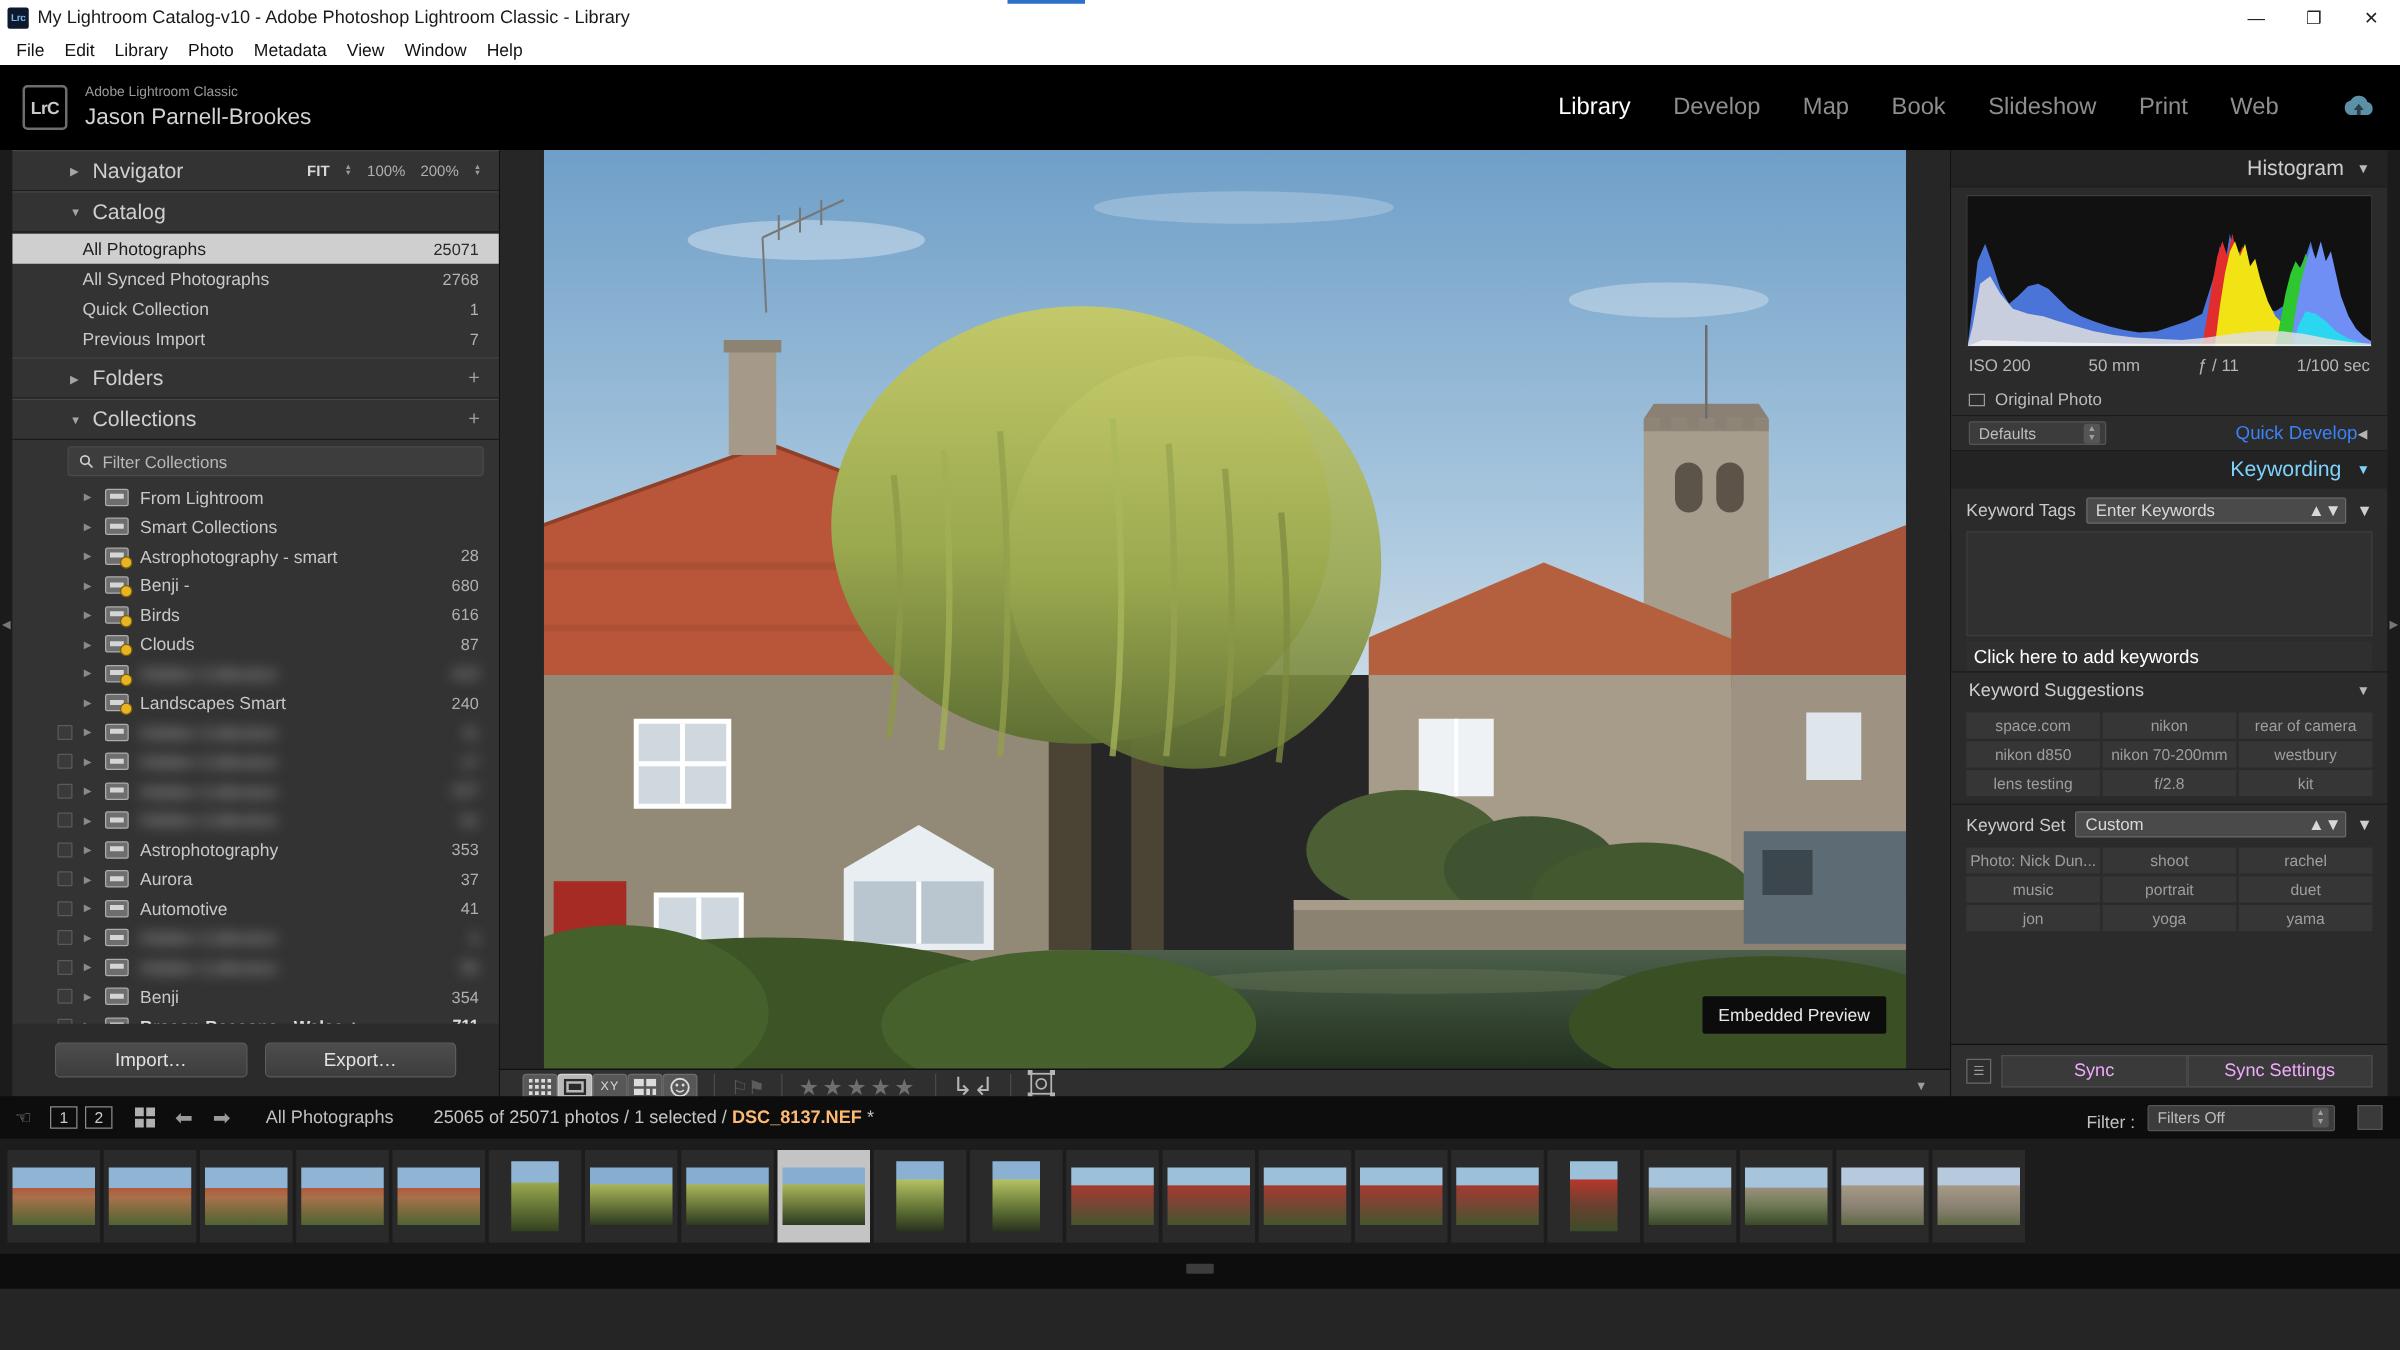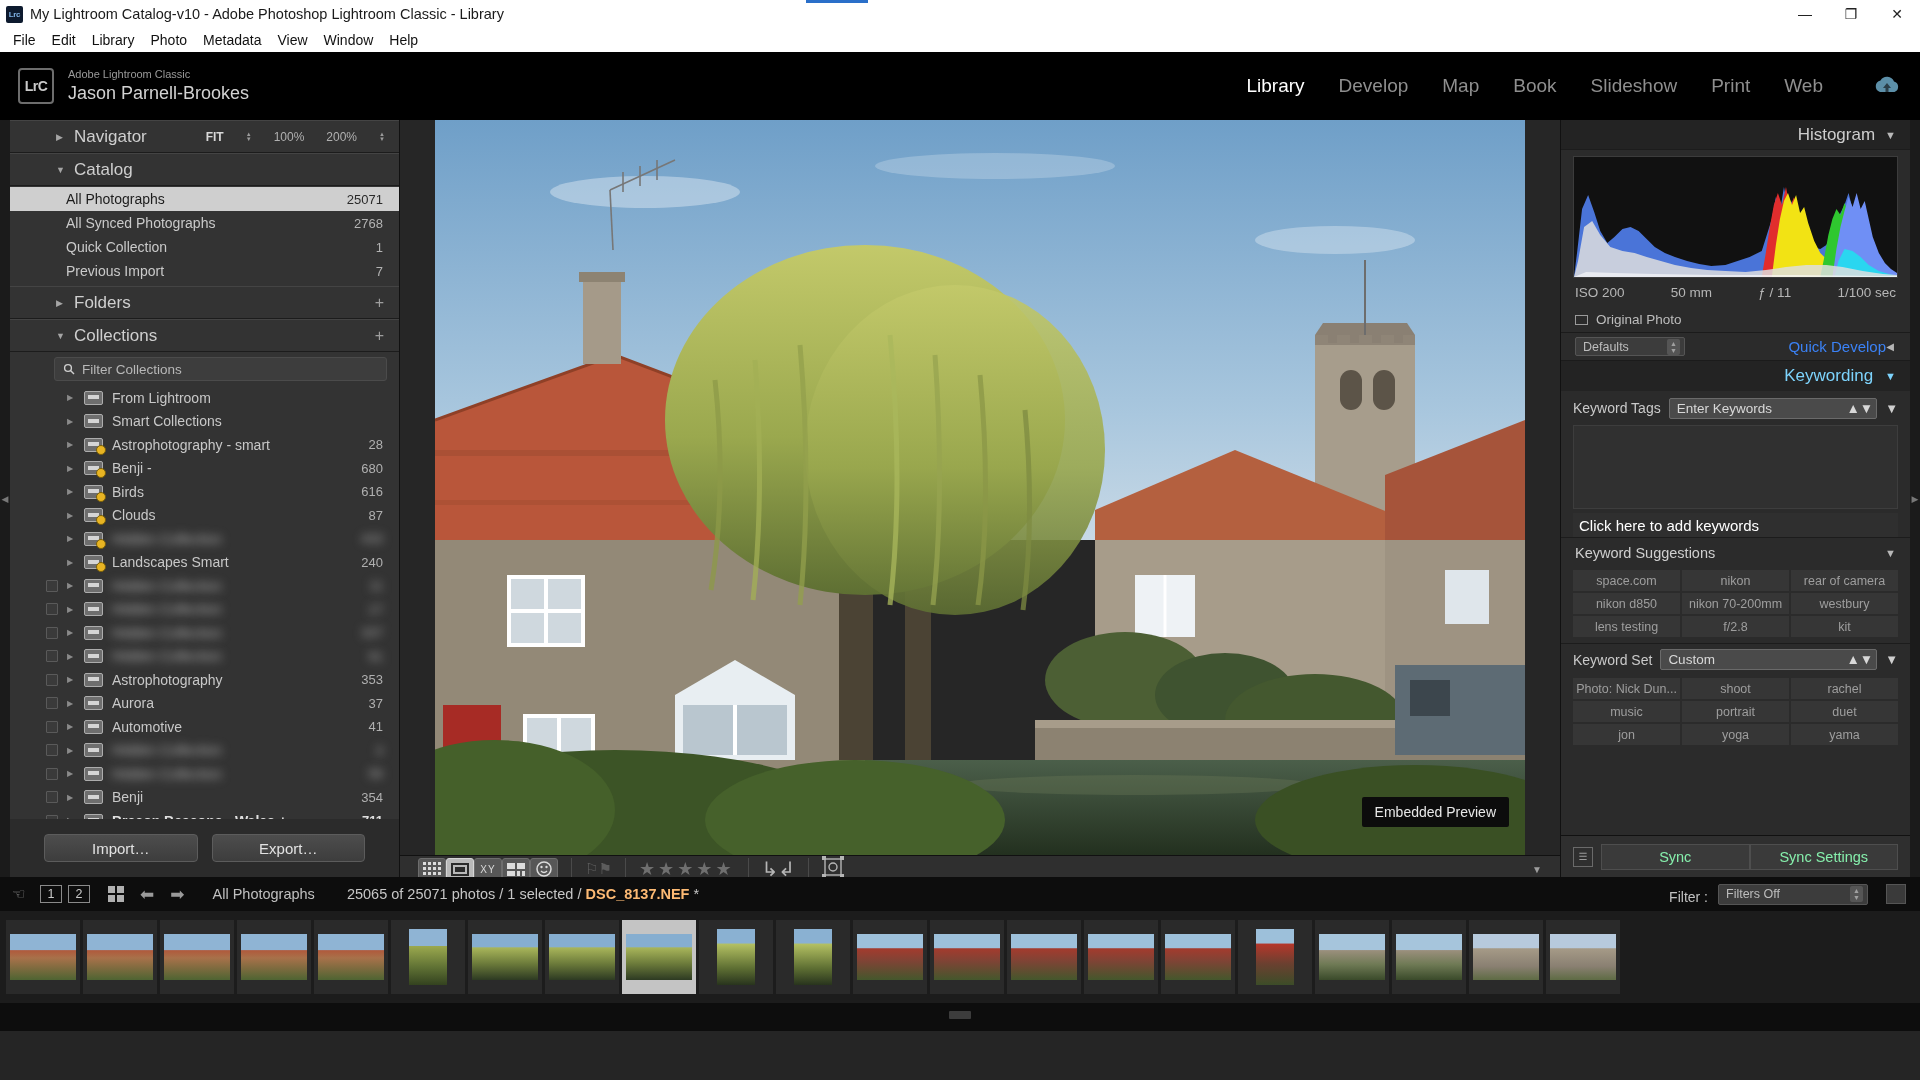--- a/index.html
+++ b/index.html
@@ -60,21 +60,21 @@
   .leftpanel { width: 390px; background: #2b2b2b; display:flex; flex-direction: column;
     border-right: 1px solid #111; }
   .panel-head {
     height: 33px; display:flex; align-items:center; background: #333333;
     border-top: 1px solid #444; border-bottom:1px solid #1c1c1c; padding-left: 42px;
     position: relative; color:#cfcfcf; font-size: 17px;
   }
   .panel-head .tri { position:absolute; left: 46px; font-size: 9px; color:#a5a5a5; }
   .panel-head .lbl { margin-left: 22px; }
   .panel-head .plus { position:absolute; right: 15px; font-size:16px; color:#9e9e9e; }
-  .nav-zooms { position:absolute; right: 14px; display:flex; align-items:center; gap:22px;
+  .nav-zooms { position:absolute; right: 14px; display:flex; align-items:center; gap:12px;
     font-size: 12px; color:#b0b0b0;margin-left:36px;}
   .nav-zooms .fit { font-weight:700; color:#d8d8d8; font-size:12px;}
   .stepper { display:inline-flex; flex-direction:column; font-size:6px; line-height:5px; color:#9b9b9b; }
 
   .catalog-list { background:#333333; padding: 1px 0 3px 0;}
   .cat-row {
     height: 24px; display:flex; align-items:center; justify-content: space-between;
     padding: 0 16px 0 56px; font-size: 14px; color:#cacaca;
   }
   .cat-row.sel { background: #cfcfcf; color:#1c1c1c; }
@@ -197,21 +197,21 @@
   .kw-cell { height: 21px; background:#363636; display:flex; align-items:center;
     justify-content:center; font-size:12.5px; color:#9e9e9e; overflow:hidden;
     white-space: nowrap; }
 
   .ks-row { height: 32px; display:flex; align-items:center; gap:8px; padding: 0 12px;
     background:#2b2b2b; border-top:1px solid #1c1c1c; }
 
   .rp-bottom { height: 42px; background:#2f2f2f; border-top:1px solid #111;
     display:flex; align-items:center; padding: 0 12px; gap: 0; position:relative;}
   .sync-btn { flex:1; height:26px; background:#3a3a3a; border:1px solid #4e4e4e;
-    display:flex; align-items:center; justify-content:center; font-size:14.5px; color:#86efac;}
+    display:flex; align-items:center; justify-content:center; font-size:14.5px; color:#f0abfc;}
   .sync-icon { width:20px; height:20px; border:1px solid #6a6a6a; margin-right:8px;
     display:flex; align-items:center; justify-content:center; color:#9a9a9a; font-size:10px;}
   .rp-handle { position:absolute; left:50%; top:-5px; transform:translateX(-50%);
     width: 18px; height:4px; }
 
   
   .side-handle { width: 10px; background:#1b1b1b; display:flex; align-items:center;
     justify-content:center; color:#777; font-size: 9px; }
 
   

